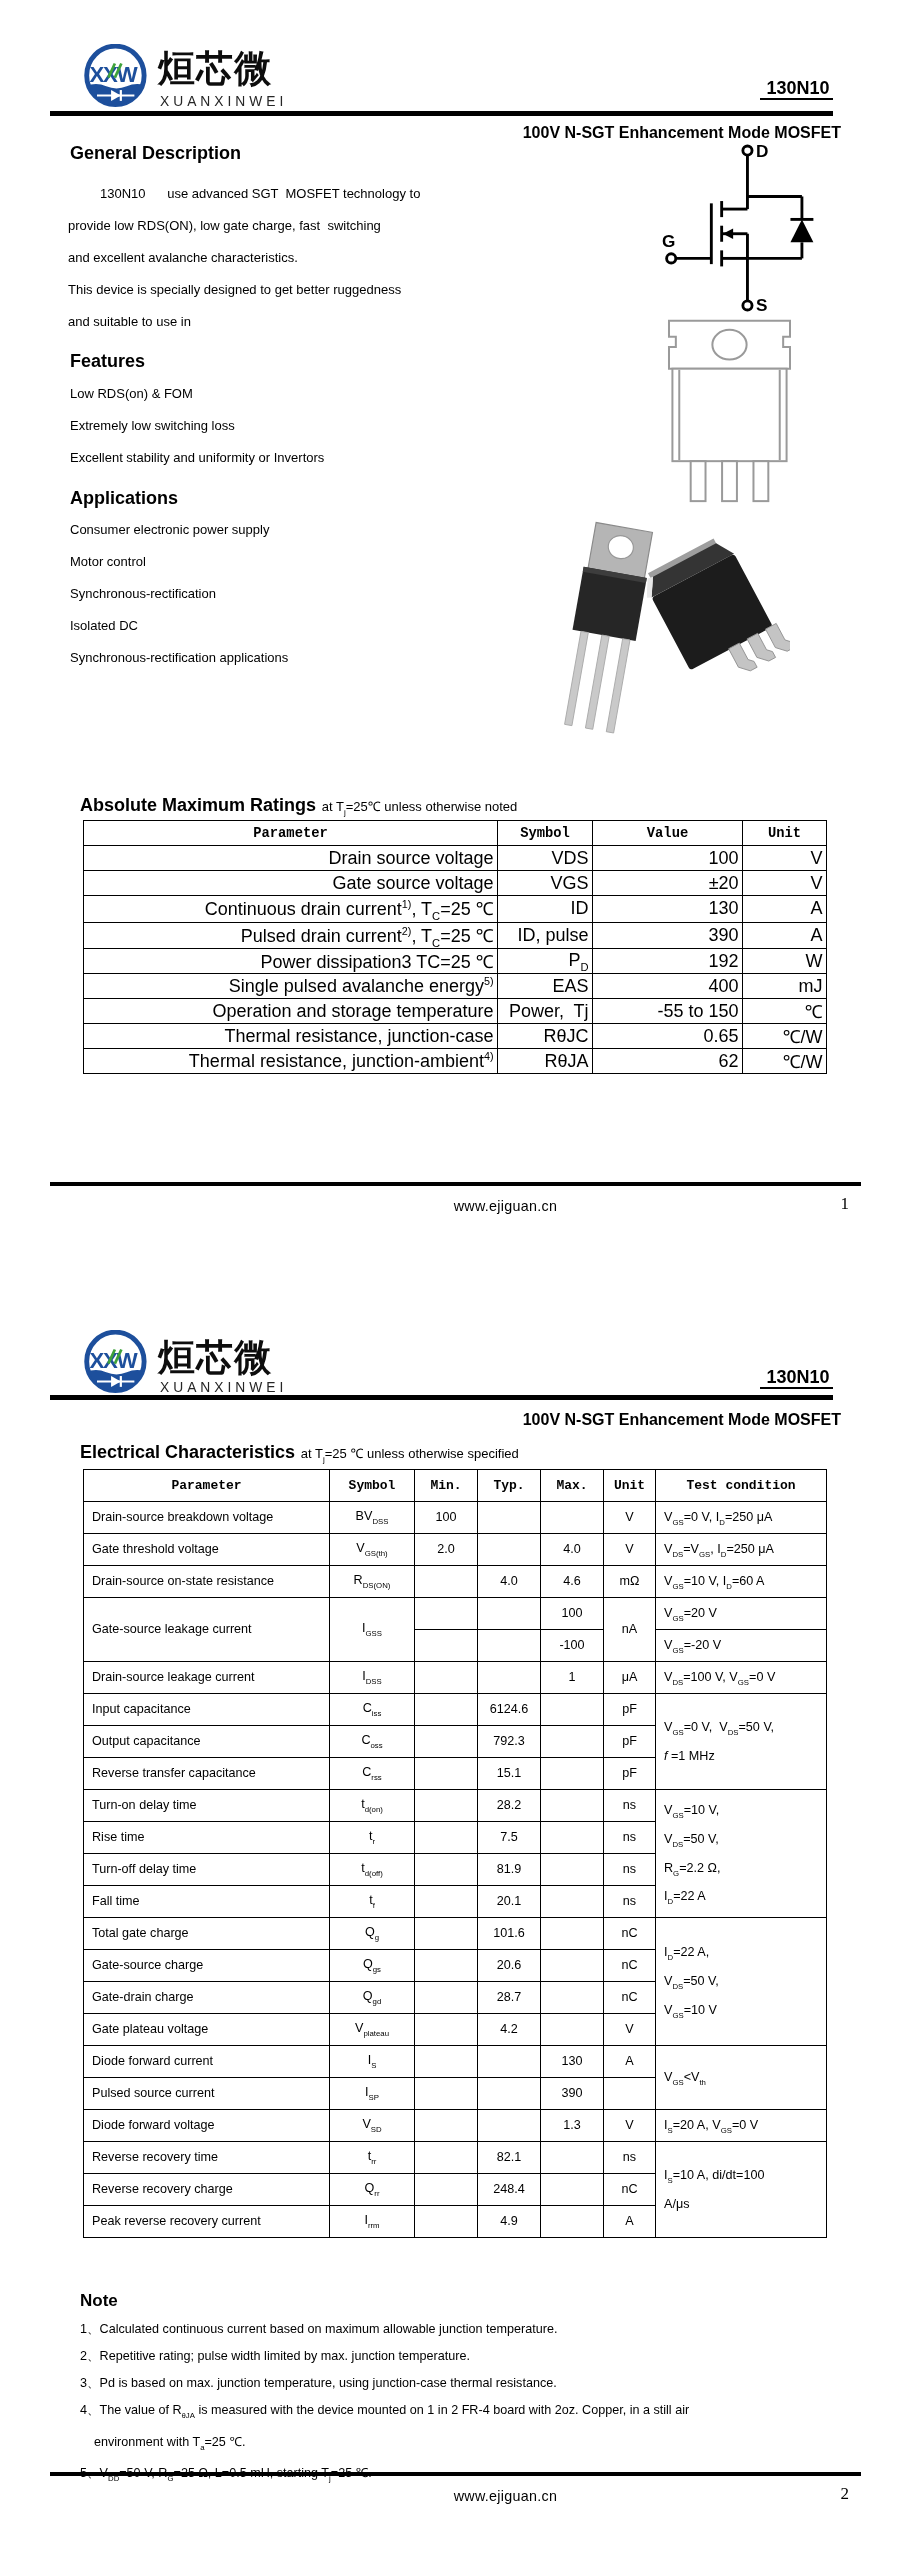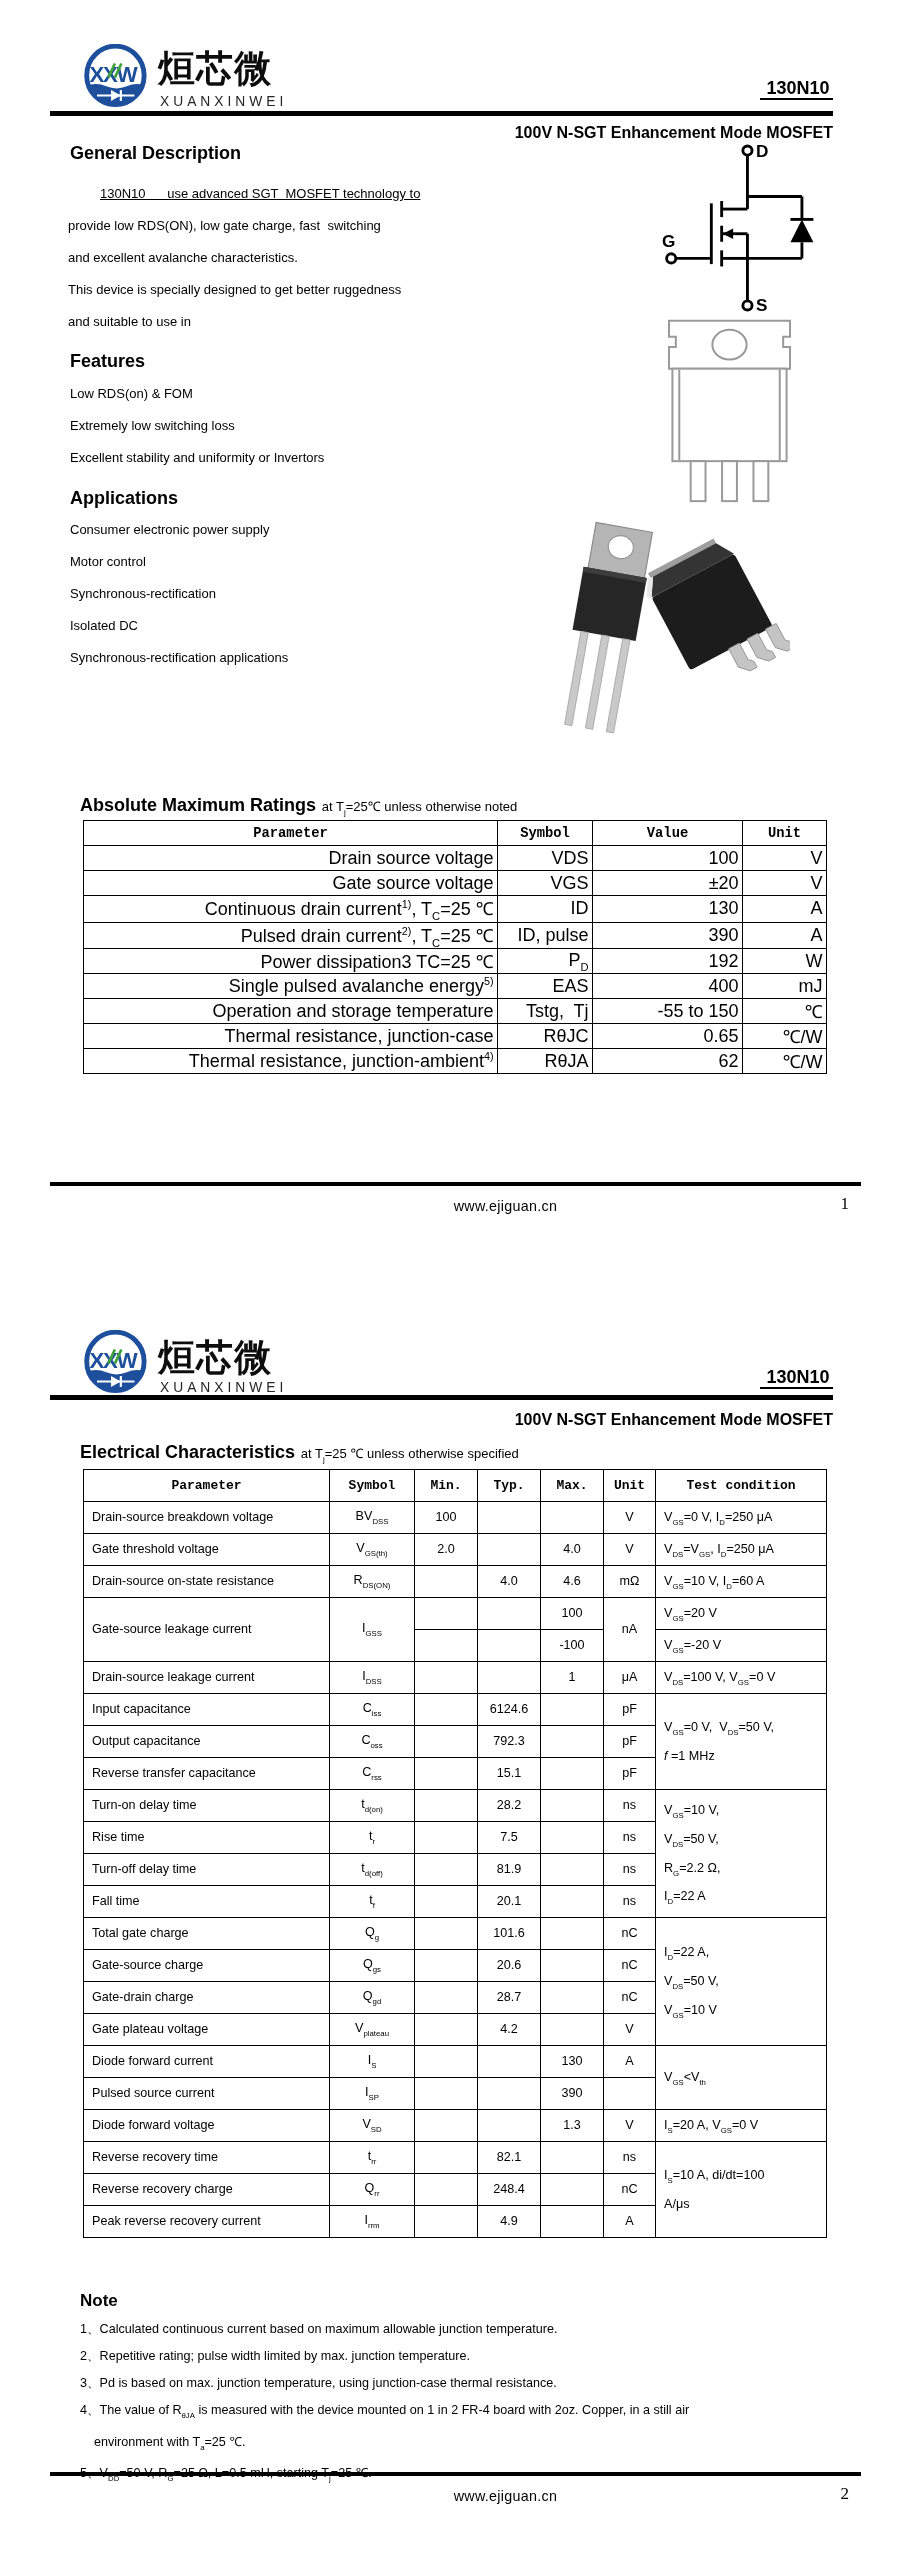--- a/index.html
+++ b/index.html
@@ -7,26 +7,26 @@
     width:911px;height:2576px;position:relative;background:#ffffff;
     font-family:"Liberation Sans",sans-serif;color:#000;overflow:hidden;
   }
   .abs{position:absolute;}
   .brand-cn{position:absolute;font-size:37px;font-weight:700;letter-spacing:1.1px;color:#0d0d0d;line-height:1.05;}
   .brand-en{position:absolute;font-size:13.8px;font-weight:500;letter-spacing:4px;color:#262626;}
   .part{position:absolute;right:78px;font-size:18px;font-weight:700;line-height:1.02;
         border-bottom:2.9px solid #000;padding:0 3.4px 0.6px 6.9px;}
   .hrule{position:absolute;left:50px;width:783px;height:5.2px;background:#000;}
   .frule{position:absolute;left:50px;width:811px;height:4px;background:#000;}
-  .subtitle{position:absolute;right:78px;font-size:16px;font-weight:700;}
+  .subtitle{position:absolute;right:70px;font-size:16px;font-weight:700;}
   .h1{position:absolute;font-size:18px;font-weight:700;white-space:pre-wrap;}
   .h1 .hnote{font-size:13px;font-weight:400;margin-left:5.7px;}
   .lines{position:absolute;font-size:13px;white-space:pre-wrap;}
   .lines .line{line-height:32px;}
-  .gd .line:first-child{padding-left:32px;text-decoration:underline;}
+  .gd .line:first-child{padding-left:32px;}
   .notes{position:absolute;font-size:12.6px;white-space:pre-wrap;}
   .notes .line{line-height:27px;}
   .furl{position:absolute;left:98px;width:815px;text-align:center;font-size:14.3px;letter-spacing:0.3px;}
   .fpage{position:absolute;right:62px;font-size:17px;font-family:"Liberation Serif",serif;}
   .dtable{position:absolute;border-collapse:collapse;table-layout:fixed;border:1.7px solid #000;}
   .dtable th,.dtable td{
     border:1.1px solid #000;border-top-width:1.7px;border-bottom-width:1.7px;
     text-align:center;vertical-align:middle;padding:0 3.4px;white-space:pre-wrap;
   }
   .dtable th{font-weight:700;font-family:Liberation Mono, monospace;}
@@ -195,21 +195,21 @@
             <td>W</td>
           </tr>
           <tr>
             <td>Single pulsed avalanche energy<sup>5)</sup></td>
             <td>EAS</td>
             <td>400</td>
             <td>mJ</td>
           </tr>
           <tr>
             <td>Operation and storage temperature</td>
-            <td>Tstg,  Tj</td>
+            <td>Power,  Tj</td>
             <td>-55 to 150</td>
             <td>℃</td>
           </tr>
           <tr>
             <td>Thermal resistance, junction-case</td>
             <td>RθJC</td>
             <td>0.65</td>
             <td>℃/W</td>
           </tr>
           <tr>

